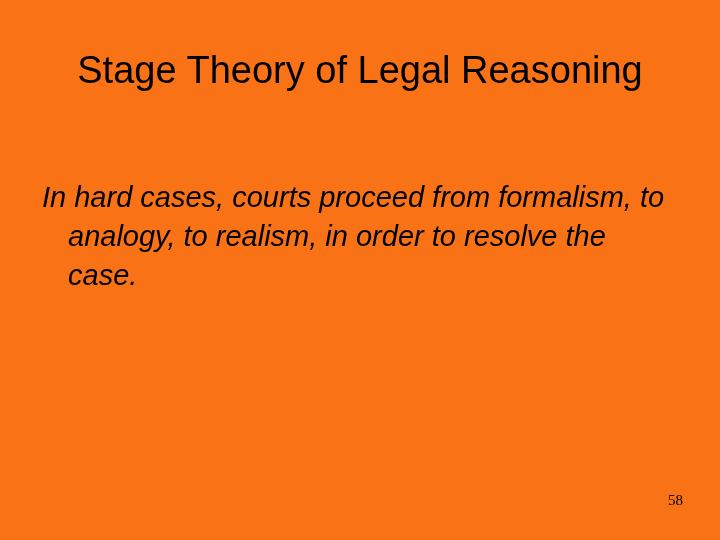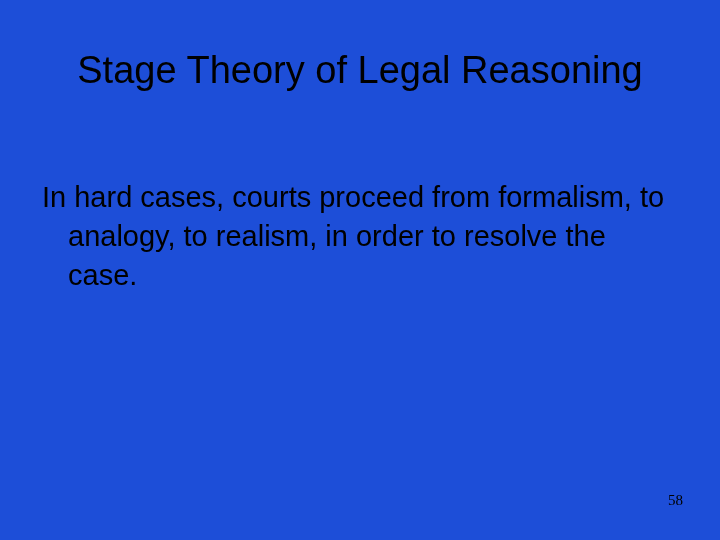--- a/index.html
+++ b/index.html
@@ -11,21 +11,21 @@
     height: 540px;
     background: #ffffff;
     font-family: "Liberation Sans", sans-serif;
     color: #000000;
     overflow: hidden;
   }
   .slide {
     position: relative;
     width: 720px;
     height: 540px;
-    background: #1d4ed8;
+    background: #f97316;
     box-sizing: border-box;
   }
   .slide-title {
     position: absolute;
     left: 30px;
     top: 48px;
     width: 660px;
     text-align: center;
     font-size: 38px;
     line-height: 44px;
@@ -42,20 +42,21 @@
     width: 628px;
   }
   .body-para {
     margin: 0;
     font-size: 29px;
     line-height: 39px;
     color: #000000;
     text-align: left;
     padding-left: 26px;
     text-indent: -26px;
+    font-style: italic;
   }
   .page-number {
     position: absolute;
     right: 37px;
     bottom: 32px;
     font-family: "Liberation Serif", serif;
     font-size: 15px;
     line-height: 15px;
     color: #000000;
   }

